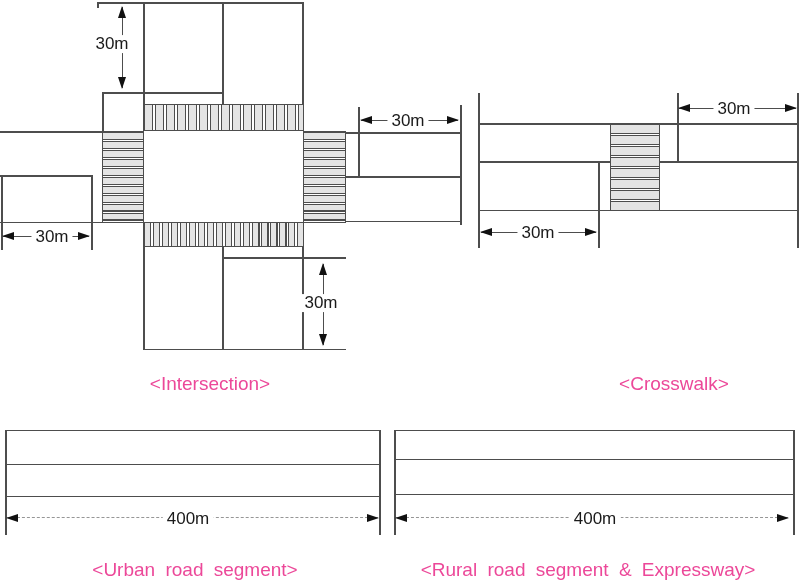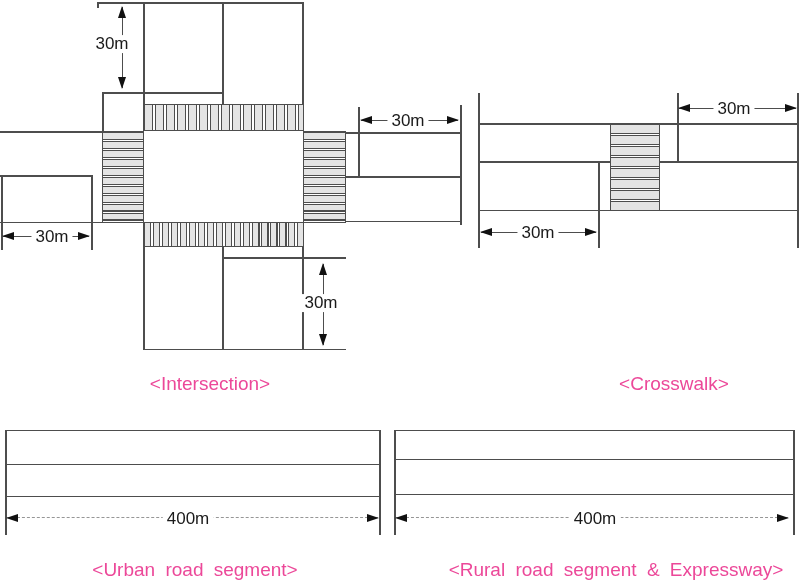--- a/index.html
+++ b/index.html
@@ -151,16 +151,16 @@
     <div class="hl" style="left:394px;top:493.5px;width:400px;"></div>
     <div class="vl" style="left:394px;top:429.5px;height:105px;"></div>
     <div class="vl" style="left:793px;top:429.5px;height:105px;"></div>
 
     <div class="dimh dashed" style="left:396px;top:516.5px;width:392px;">
       <span class="ah ah-l"></span>
       <span class="ah ah-r"></span>
       <span class="dim-label" style="left:199px;top:1px;">400m</span>
     </div>
 
-    <div class="caption" style="left:588px;top:559px;margin-left:28px;">&lt;Rural road segment &amp; Expressway&gt;</div>
+    <div class="caption" style="left:588px;top:559px;">&lt;Rural road segment &amp; Expressway&gt;</div>
   </section>
 
 </div>
 
 </body></html>

